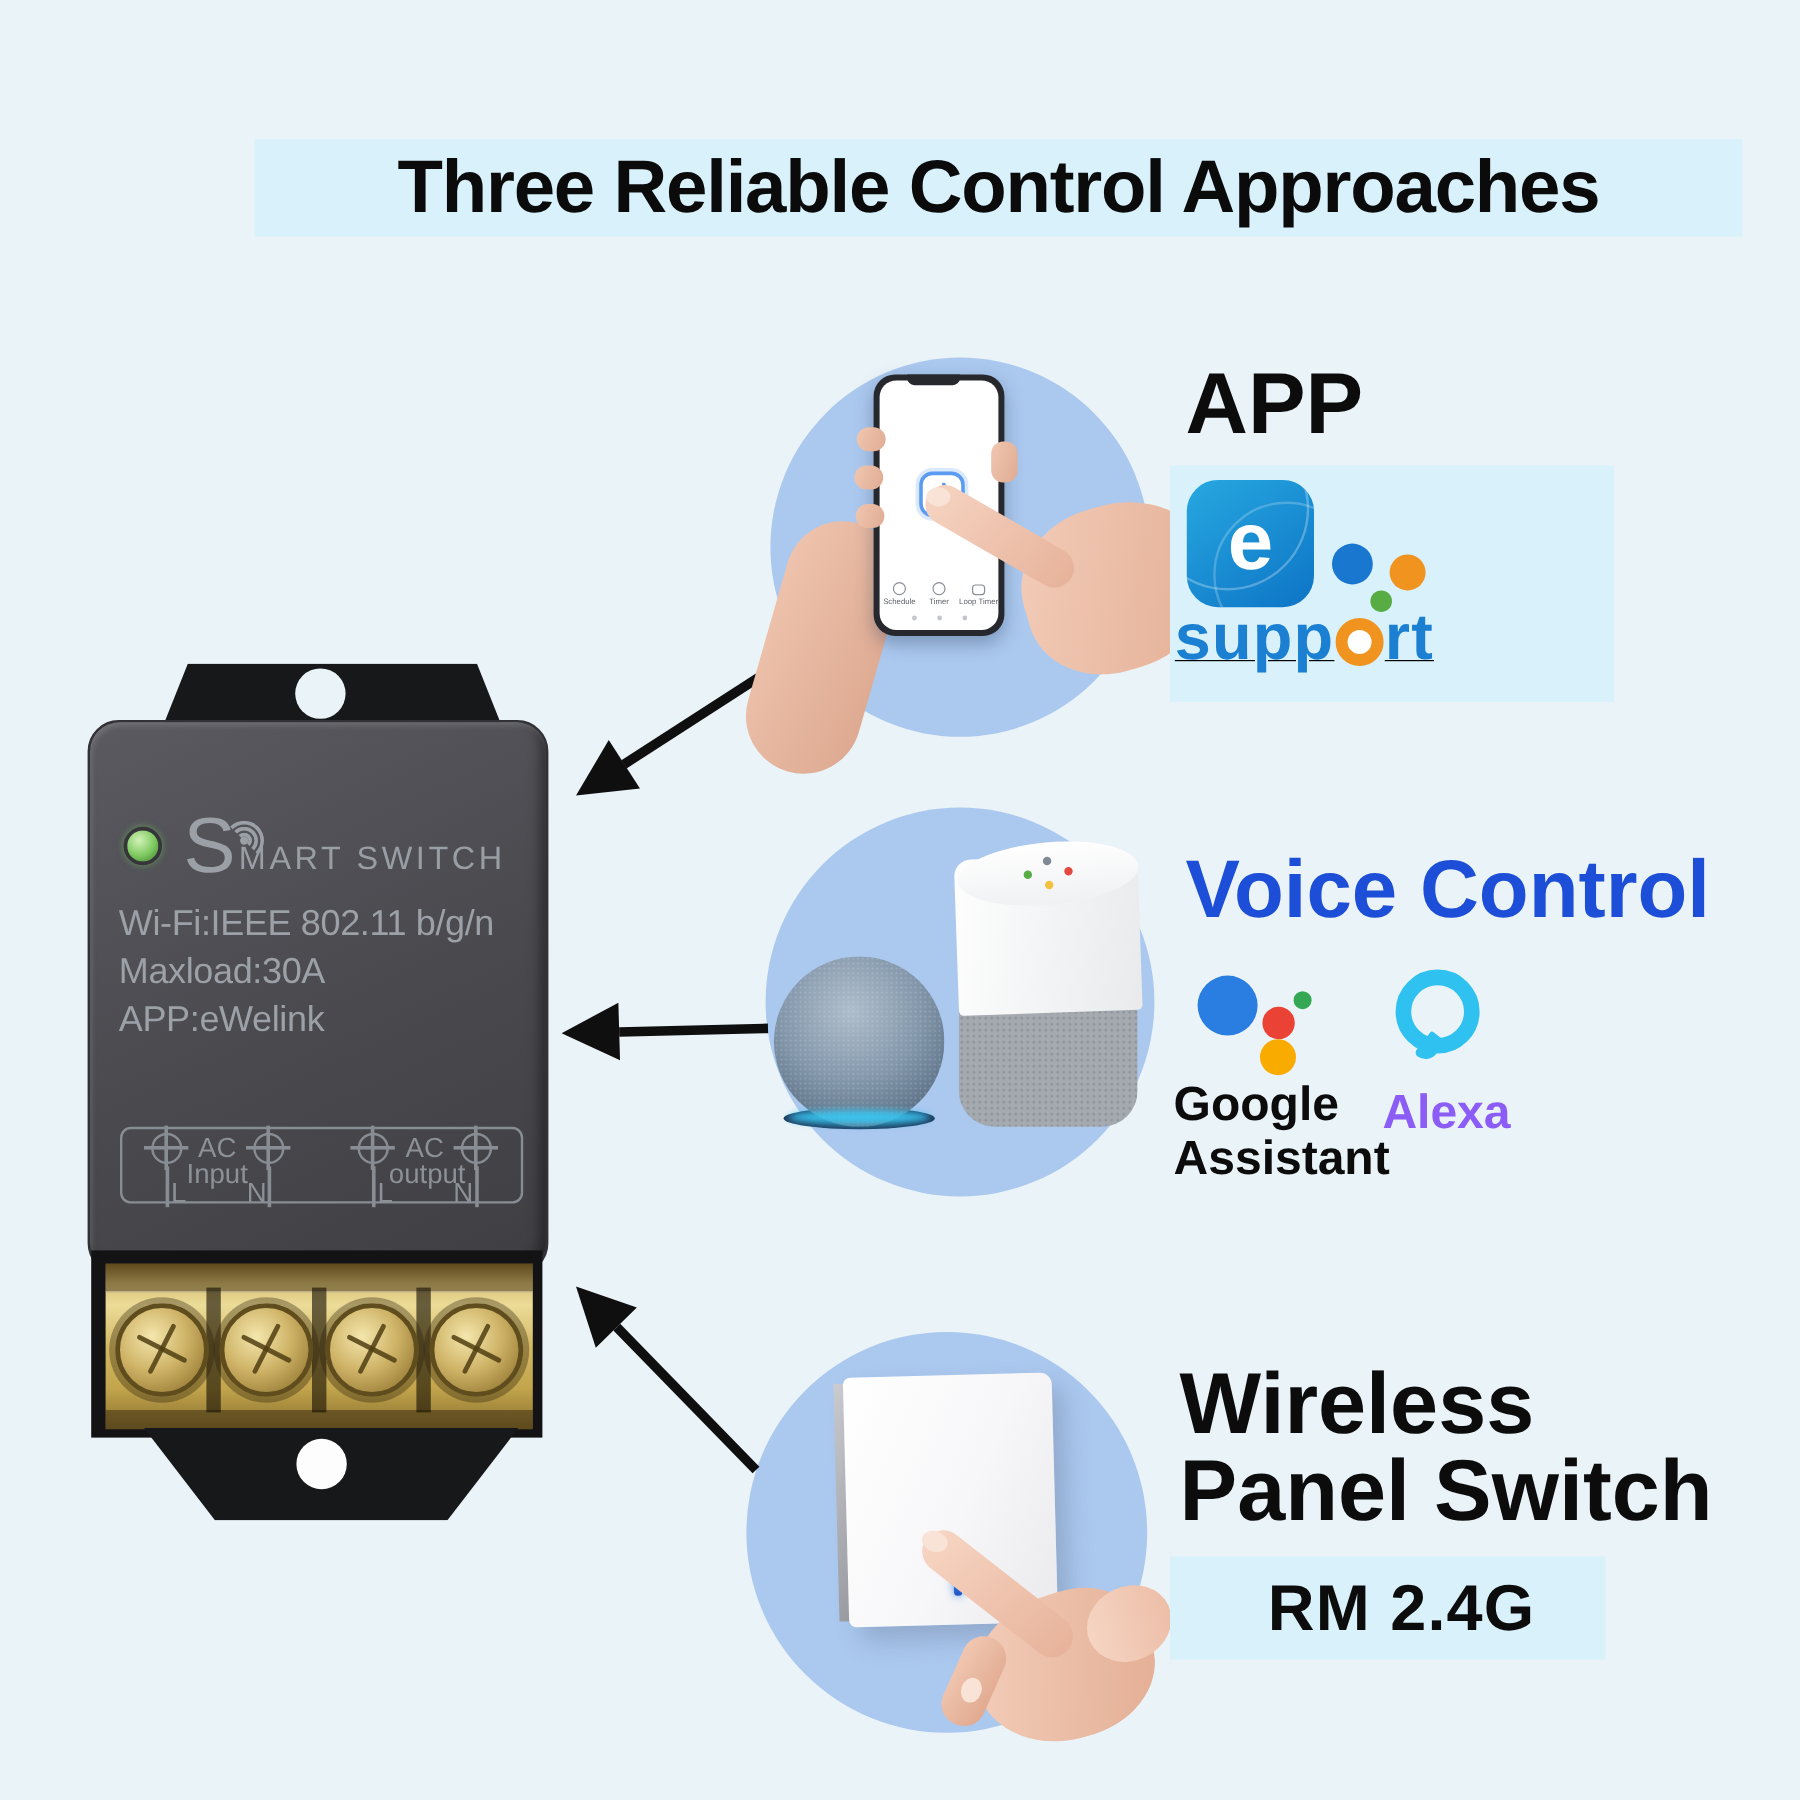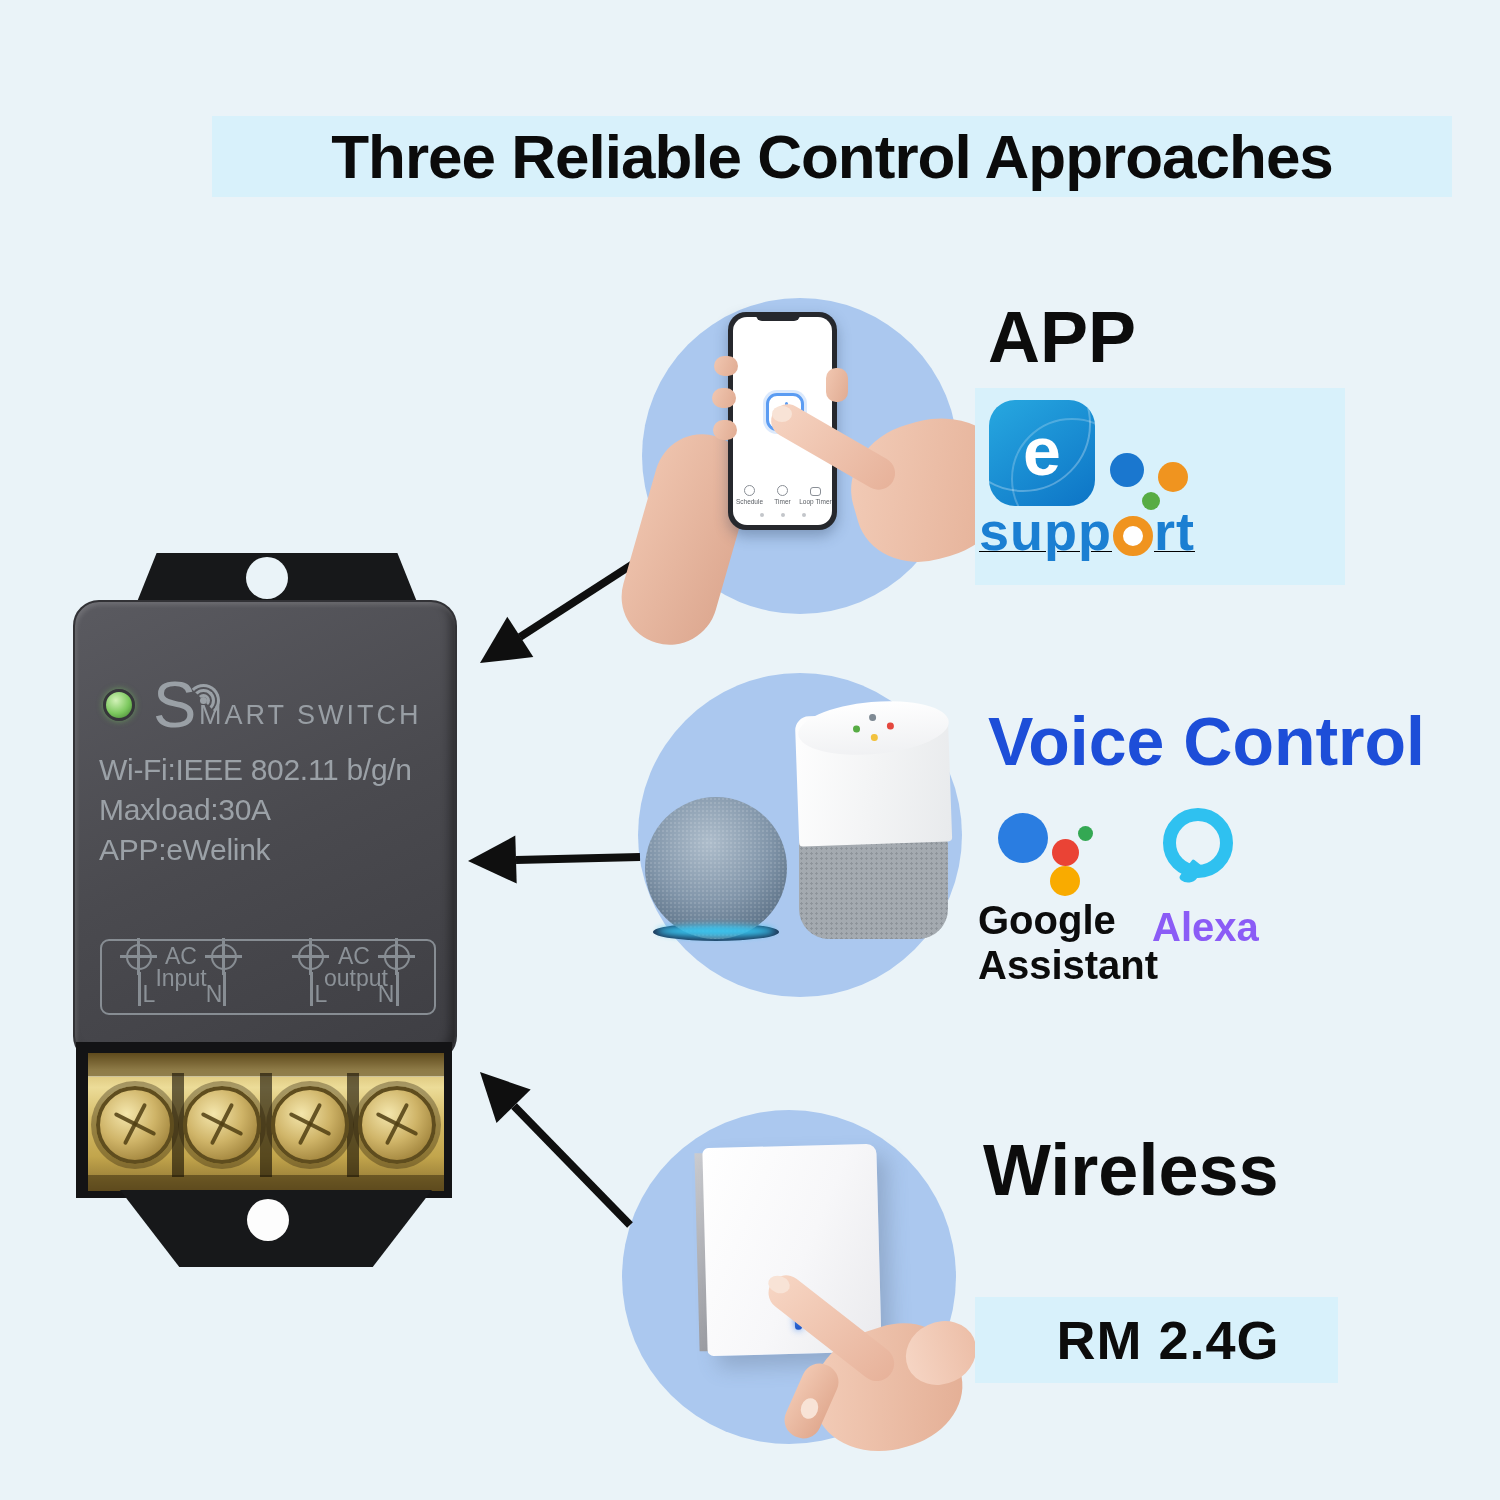--- a/index.html
+++ b/index.html
@@ -38,21 +38,21 @@
   .sig { left:124px; top:68px; width:44px; height:38px; }
   .sig i { position:absolute; border:3px solid #9aa0a6; border-left-color:transparent; border-bottom-color:transparent;
            border-radius:50%; }
   .sig .dot { position:absolute; left:1px; top:27px; width:7px; height:7px; border-radius:50%; background:#9aa0a6; }
   .sig .r1 { left:-2px; top:24px; width:13px; height:13px; }
   .sig .r2 { left:-7px; top:19px; width:23px; height:23px; }
   .sig .r3 { left:-12px; top:14px; width:33px; height:33px; }
   .specs { left:24px; top:148px; width:350px; }
   .specs div { font-size:30px; line-height:40px; color:#9ba1a7; letter-spacing:-0.3px; white-space:nowrap; }
 
-  .tbox { left:25px; top:337px; width:336px; height:76px; border:2.5px solid #878d93; border-radius:9px; }
+  .tbox { left:25px; top:337px; width:336px; height:64px; border:2.5px solid #878d93; border-radius:9px; }
   .screw { position:absolute; width:26px; height:26px; border:2.5px solid #878d93; border-radius:50%; top:3px; }
   .screw::before { content:""; position:absolute; left:-8px; top:9px; width:37px; height:2.5px; background:#878d93; }
   .screw::after  { content:""; position:absolute; left:9px; top:-8px; width:2.5px; height:37px; background:#878d93; }
   .tick { position:absolute; width:2.5px; background:#878d93; top:31px; height:34px; }
   .tbox span { position:absolute; font-size:23px; color:#8b9197; text-align:center; line-height:22px; }
 
   .term-backing { left:76px; top:1042px; width:376px; height:156px; background:#131315; }
   .brass { left:88px; top:1053px; width:356px; height:138px;
            background:linear-gradient(180deg,#8a6f2e 0%,#d9c176 12%,#ecdc98 25%,#d3b964 50%,#c2a54c 75%,#8a7030 100%); }
   .brass-top { position:absolute; left:0; top:0; width:100%; height:24px; background:rgba(35,25,5,.42);
@@ -338,18 +338,19 @@
     <div>Google</div>
     <div>Assistant</div>
   </div>
   <div class="abs alexa-ring">
     <i class="alexa-tail"></i>
   </div>
   <div class="abs alexa-label">Alexa</div>
 
   <div class="abs h-wireless">
     <div>Wireless</div>
+    <div>Panel Switch</div>
   </div>
   <div class="abs rm-panel">
     <span>RM 2.4G</span>
   </div>
 
 </div>
 
 </body></html>

